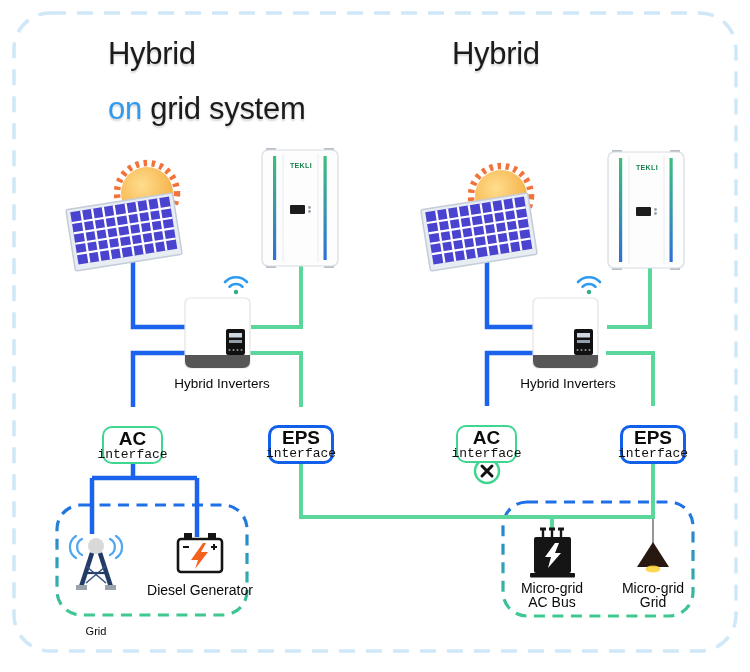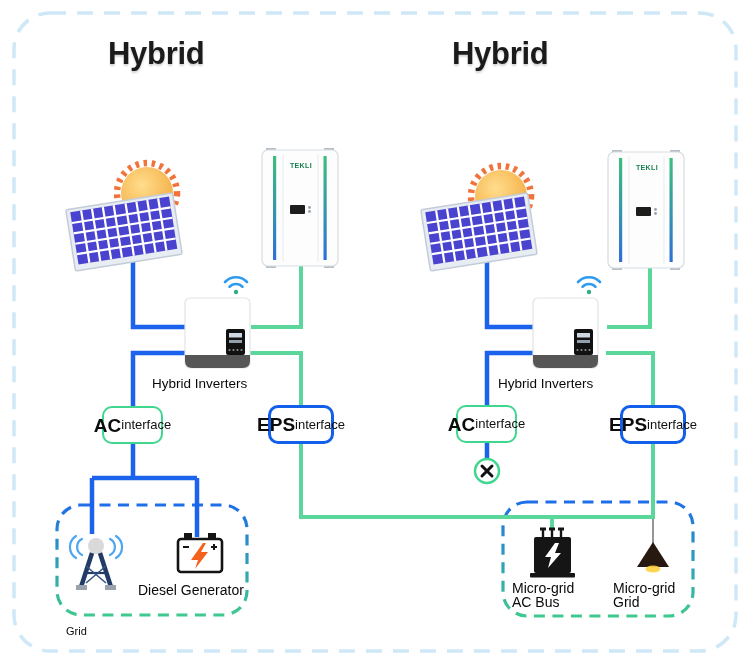--- a/index.html
+++ b/index.html
@@ -2,40 +2,40 @@
 <html style="--wire-blue: #1b63ec; --wire-green: #5bd79b; --accent-blue: #2e9af0; --box-green: #3fd690; --box-blue: #1260ea; --dash-top: #1e6fe8; --dash-bottom: #3ec98f; --outer-dash: #cfe8f8; --title-color: #1b1b1b; --sun-core: #f6b14a; --sun-rays: #f2733a; --panel-cell: #4a43cf; --bolt-orange: #f4611e;"><head>
 <meta charset="utf-8">
 <style>
   html,body{margin:0;padding:0;background:#fff;}
   .canvas{
     position:relative;width:750px;height:672px;background:#fff;overflow:hidden;
     font-family:"Liberation Sans",sans-serif;
   }
   .layer{position:absolute;left:0;top:0;}
   
-  .title{position:absolute;font-size:31px;font-weight:bold;line-height:55px;
+  .title{position:absolute;font-size:31px;font-weight:normal;line-height:55px;
     letter-spacing:-.3px;color:var(--title-color);
     text-shadow:0 2px 2px rgba(80,80,80,.25);white-space:nowrap;}
   .title .hl{color:var(--accent-blue);}
   .title-left{left:108px;top:26px;}
   .title-right{left:452px;top:26px;}
   
   .iface{position:absolute;background:#fff;border-radius:10px;display:flex;
-    flex-direction:row;align-items:center;justify-content:center;
-    text-align:center;box-sizing:border-box;}
+    flex-direction:column;align-items:center;justify-content:center;
+    text-align:center;box-sizing:border-box;margin-top:20px;}
   .iface .big{font-size:19px;font-weight:bold;line-height:19px;color:#0c0c0c;}
-  .iface .small{font-size:13px;line-height:14px;color:#101010;}
+  .iface .small{font-size:13px;line-height:14px;color:#101010;font-family:Liberation Mono, monospace;}
   .iface.green{border:2.5px solid var(--box-green);}
   .iface.blue{border:3px solid var(--box-blue);}
   .ac-left{left:102px;top:406px;width:61px;height:38px;}
   .eps-left{left:268px;top:405px;width:66px;height:39px;}
   .ac-right{left:456px;top:405px;width:61px;height:38px;}
   .eps-right{left:620px;top:405px;width:66px;height:39px;}
   
-  .lbl{position:absolute;color:#090909;}
+  .lbl{position:absolute;text-align:center;color:#090909;}
   .inv-lbl{font-size:13.5px;width:140px;}
   .inv-lbl-left{left:152px;top:376px;}
   .inv-lbl-right{left:498px;top:376px;}
   .cap{font-size:14px;line-height:14px;}
   .cap-grid{left:66px;top:624px;width:60px;font-size:11px;}
   .cap-gen{left:138px;top:583px;width:124px;}
   .cap-bus{left:512px;top:581px;width:80px;}
   .cap-loads{left:613px;top:581px;width:80px;}
   
   .wire{fill:none;}
@@ -221,20 +221,21 @@
 
     <g>
       <line x1="653" y1="519" x2="653" y2="545" stroke="#8b8b8b" stroke-width="1.8"></line>
       <polygon points="653,542 637,567 669,567" fill="#271810"></polygon>
       <ellipse cx="653" cy="569" rx="7.5" ry="3.5" fill="#ffd23e" opacity=".9"></ellipse>
     </g>
   </svg>
 
   <div class="title title-left">
     <div>Hybrid</div>
+    <div><span class="hl">on</span> <span>grid system</span></div>
   </div>
   <div class="title title-right">
     <div>Hybrid</div>
   </div>
 
   <div class="lbl inv-lbl inv-lbl-left">Hybrid Inverters</div>
   <div class="lbl inv-lbl inv-lbl-right">Hybrid Inverters</div>
 
   <div class="iface green ac-left">
     <div class="big">AC</div>

